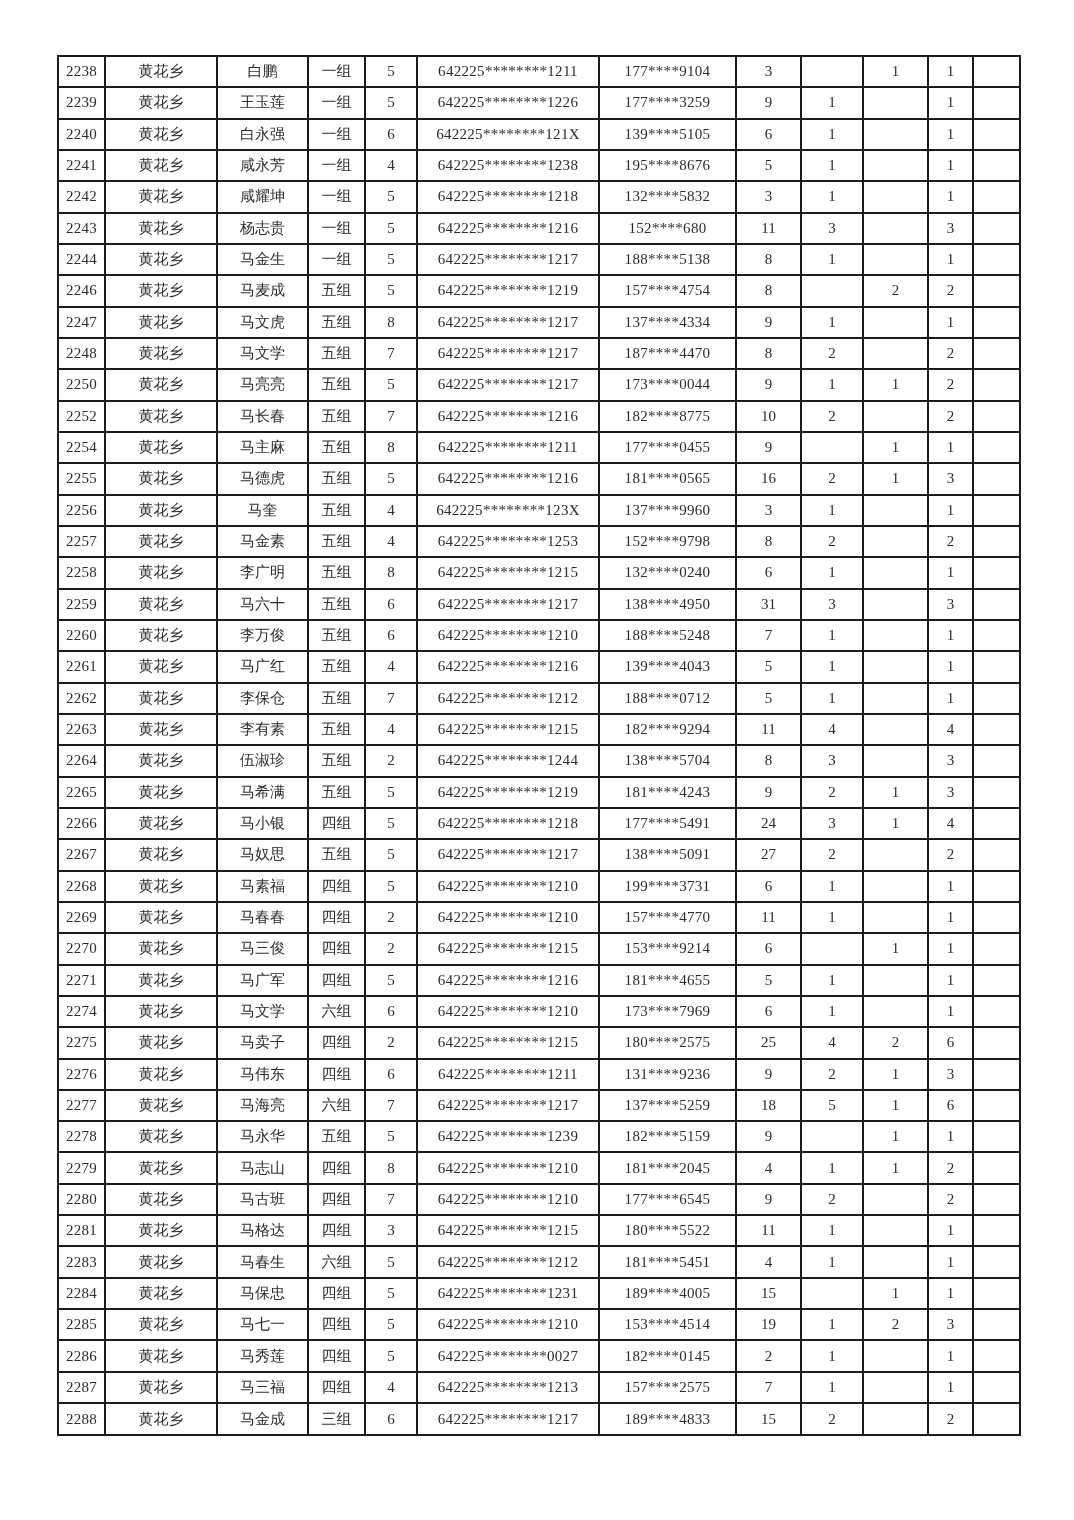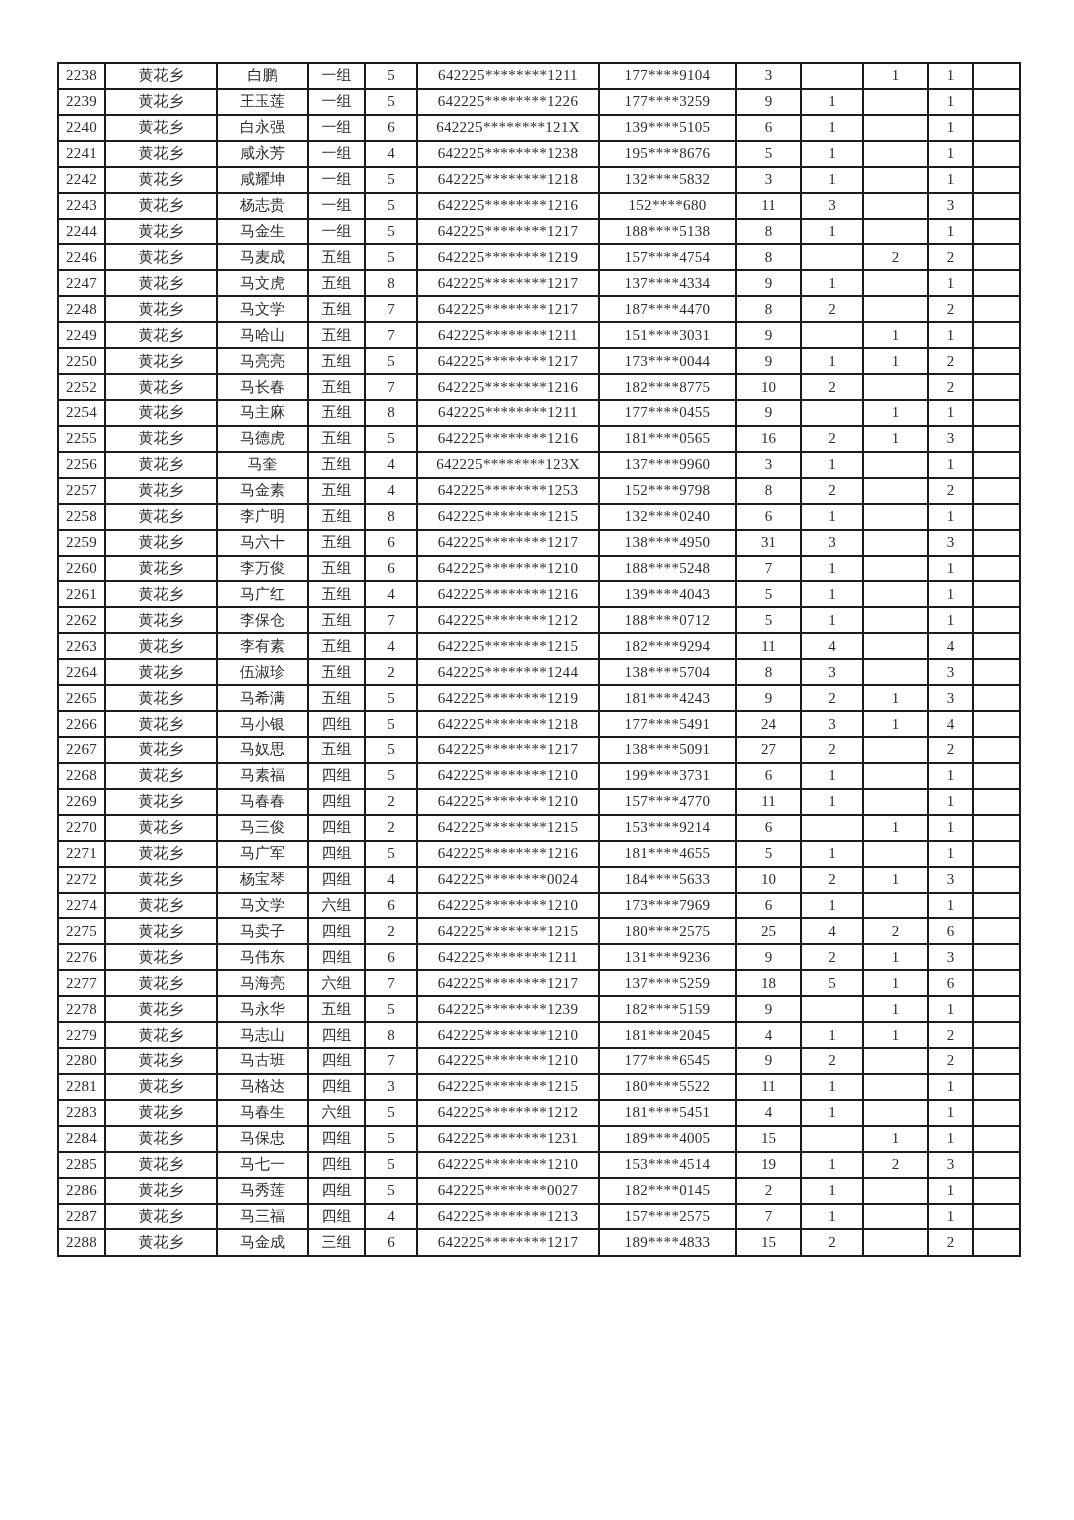--- a/index.html
+++ b/index.html
@@ -15,23 +15,23 @@
   .page {
     position: relative;
     width: 1074px;
     height: 1520px;
     background: #ffffff;
     overflow: hidden;
   }
   table.roster {
     position: absolute;
     left: 57px;
-    top: 62px;
+    top: 55px;
     width: 962px;
-    height: 1195px;
+    height: 1381px;
     border-collapse: collapse;
     table-layout: fixed;
   }
   table.roster td {
     border: 2px solid #1b1b1b;
     padding: 0;
     text-align: center;
     vertical-align: middle;
     color: #2b2b2b;
     font-size: 15px;
@@ -200,34 +200,20 @@
           <td class="cell-count">7</td>
           <td class="cell-id_number">642225********1217</td>
           <td class="cell-phone">187****4470</td>
           <td class="cell-num_a">8</td>
           <td class="cell-num_b">2</td>
           <td class="cell-num_c"></td>
           <td class="cell-num_total">2</td>
           <td class="cell-blank"></td>
         </tr>
         <tr>
-          <td class="cell-serial">2249</td>
-          <td class="cell-township">黄花乡</td>
-          <td class="cell-name">马哈山</td>
-          <td class="cell-group">五组</td>
-          <td class="cell-count">7</td>
-          <td class="cell-id_number">642225********1211</td>
-          <td class="cell-phone">151****3031</td>
-          <td class="cell-num_a">9</td>
-          <td class="cell-num_b"></td>
-          <td class="cell-num_c">1</td>
-          <td class="cell-num_total">1</td>
-          <td class="cell-blank"></td>
-        </tr>
-        <tr>
           <td class="cell-serial">2250</td>
           <td class="cell-township">黄花乡</td>
           <td class="cell-name">马亮亮</td>
           <td class="cell-group">五组</td>
           <td class="cell-count">5</td>
           <td class="cell-id_number">642225********1217</td>
           <td class="cell-phone">173****0044</td>
           <td class="cell-num_a">9</td>
           <td class="cell-num_b">1</td>
           <td class="cell-num_c">1</td>
@@ -491,34 +477,20 @@
           <td class="cell-township">黄花乡</td>
           <td class="cell-name">马广军</td>
           <td class="cell-group">四组</td>
           <td class="cell-count">5</td>
           <td class="cell-id_number">642225********1216</td>
           <td class="cell-phone">181****4655</td>
           <td class="cell-num_a">5</td>
           <td class="cell-num_b">1</td>
           <td class="cell-num_c"></td>
           <td class="cell-num_total">1</td>
-          <td class="cell-blank"></td>
-        </tr>
-        <tr>
-          <td class="cell-serial">2272</td>
-          <td class="cell-township">黄花乡</td>
-          <td class="cell-name">杨宝琴</td>
-          <td class="cell-group">四组</td>
-          <td class="cell-count">4</td>
-          <td class="cell-id_number">642225********0024</td>
-          <td class="cell-phone">184****5633</td>
-          <td class="cell-num_a">10</td>
-          <td class="cell-num_b">2</td>
-          <td class="cell-num_c">1</td>
-          <td class="cell-num_total">3</td>
           <td class="cell-blank"></td>
         </tr>
         <tr>
           <td class="cell-serial">2274</td>
           <td class="cell-township">黄花乡</td>
           <td class="cell-name">马文学</td>
           <td class="cell-group">六组</td>
           <td class="cell-count">6</td>
           <td class="cell-id_number">642225********1210</td>
           <td class="cell-phone">173****7969</td>

